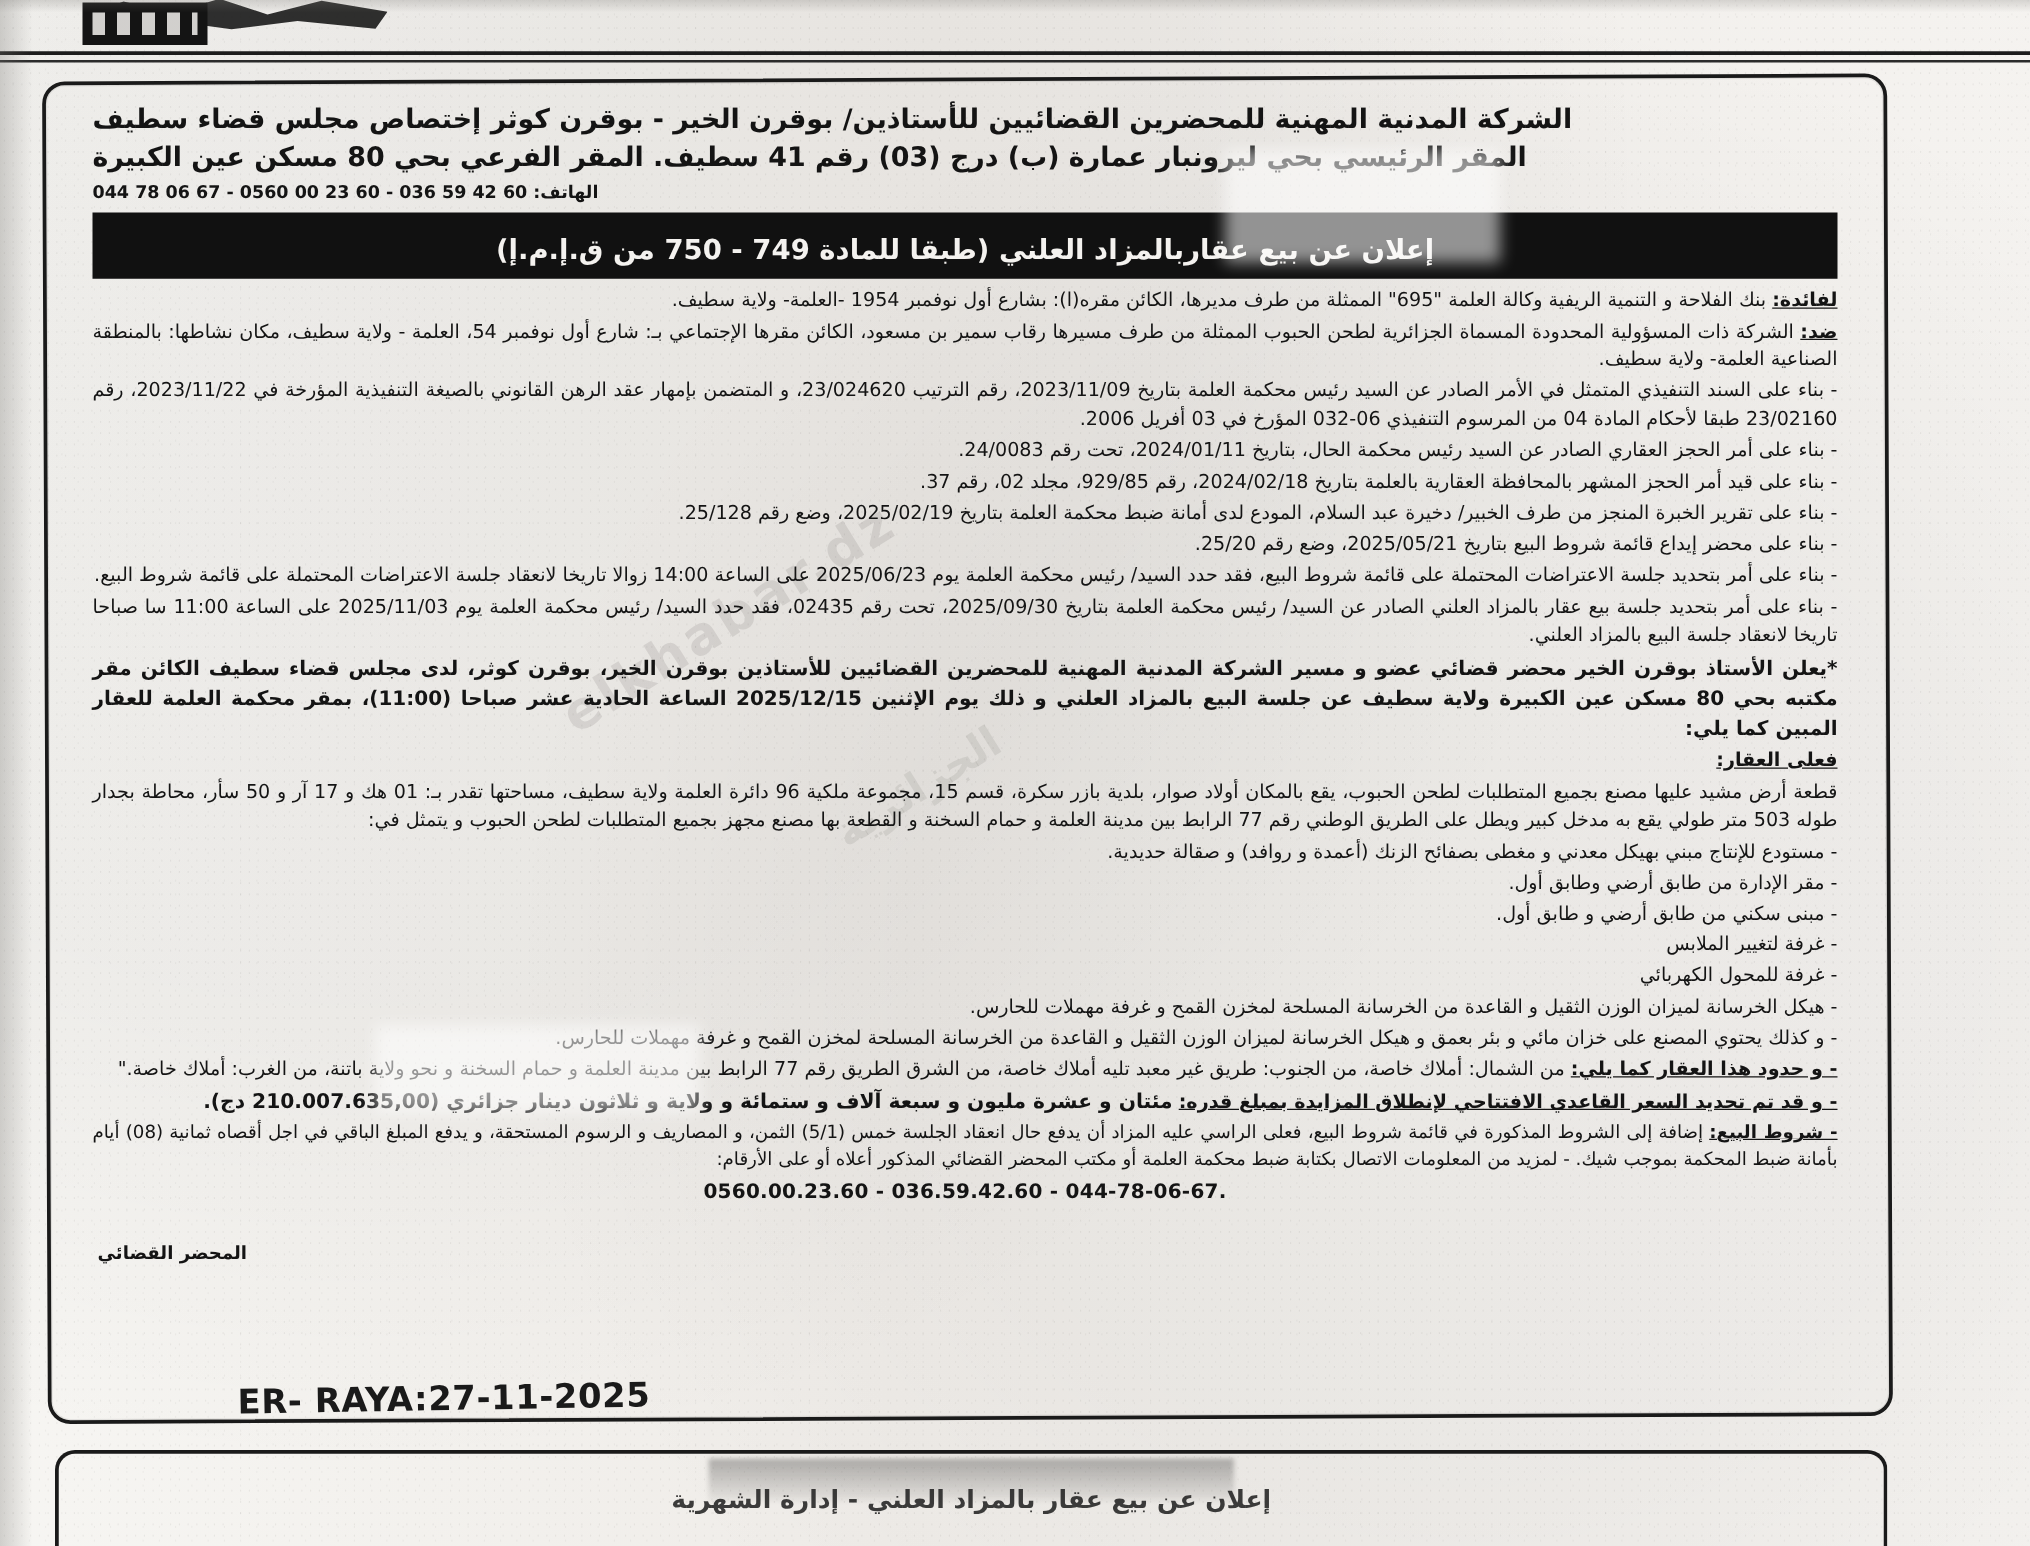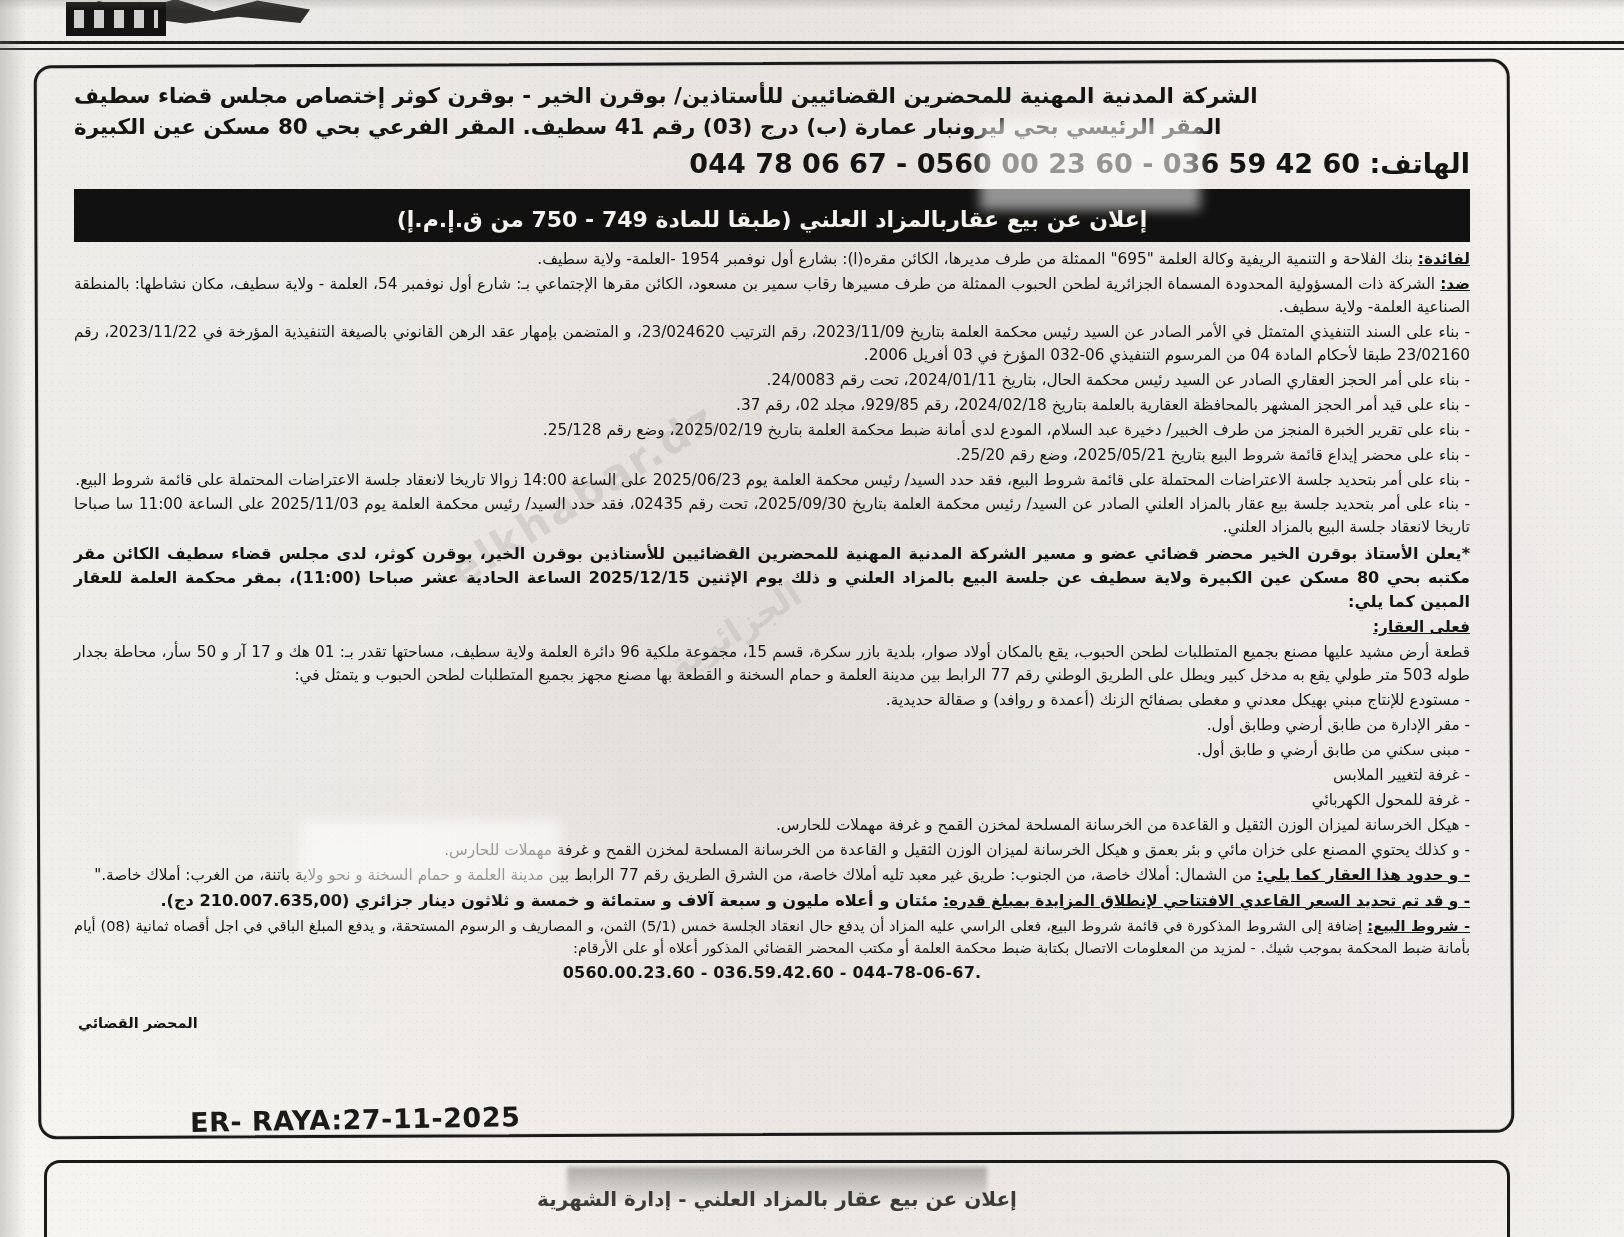--- a/index.html
+++ b/index.html
@@ -112,22 +112,22 @@
     font-weight: bold;
     font-size: 21.5px;
     line-height: 1.34;
     text-align: left;
     letter-spacing: -0.2px;
   }
   .hdr-line.l1 { margin-top: 4px; }
   .hdr-line.l2 { margin-top: 2px; }
   .hdr-phone {
     font-weight: bold;
-    font-size: 27px;
-    text-align: right;
+    font-size: 14px;
+    text-align: left;
     margin-top: 2px;
     direction: rtl;
   }
 
   .title-bar {
     margin: 5px 0 6px 0;
     background: #111111;
     color: #f4f2ef;
     text-align: center;
     font-weight: bold;
@@ -331,21 +331,21 @@
     <div class="p just">- هيكل الخرسانة لميزان الوزن الثقيل و القاعدة من الخرسانة المسلحة لمخزن القمح و غرفة مهملات للحارس.</div>
     <div class="p just">- و كذلك يحتوي المصنع على خزان مائي و بئر بعمق و هيكل الخرسانة لميزان الوزن الثقيل و القاعدة من الخرسانة المسلحة لمخزن القمح و غرفة مهملات للحارس.</div>
 
     <div class="p just">
       <span class="sec-label">- و حدود هذا العقار كما يلي:</span>
       <span>من الشمال: أملاك خاصة، من الجنوب: طريق غير معبد تليه أملاك خاصة، من الشرق الطريق رقم 77 الرابط بين مدينة العلمة و حمام السخنة و نحو ولاية باتنة، من الغرب: أملاك خاصة."</span>
     </div>
 
     <div class="p just">
       <span class="b u">- و قد تم تحديد السعر القاعدي الافتتاحي لإنطلاق المزايدة بمبلغ قدره:</span>
-      <span class="b big">مئتان و أعلاه مليون و سبعة آلاف و ستمائة و خمسة و ثلاثون دينار جزائري (210.007.635,00 دج).</span>
+      <span class="b big">مئتان و عشرة مليون و سبعة آلاف و ستمائة و ولاية و ثلاثون دينار جزائري (210.007.635,00 دج).</span>
     </div>
 
     <div class="p just last-note">
       <span class="sec-label">- شروط البيع:</span>
       <span>إضافة إلى الشروط المذكورة في قائمة شروط البيع، فعلى الراسي عليه المزاد أن يدفع حال انعقاد الجلسة خمس (5/1) الثمن، و المصاريف و الرسوم المستحقة، و يدفع المبلغ الباقي في اجل أقصاه ثمانية (08) أيام بأمانة ضبط المحكمة بموجب شيك.   - لمزيد من المعلومات الاتصال بكتابة ضبط محكمة العلمة أو مكتب المحضر القضائي المذكور أعلاه أو على الأرقام:</span>
     </div>
 
     <div class="contact-line">0560.00.23.60 - 036.59.42.60 - 044-78-06-67.</div>
 
     <div class="signature">المحضر القضائي</div>

